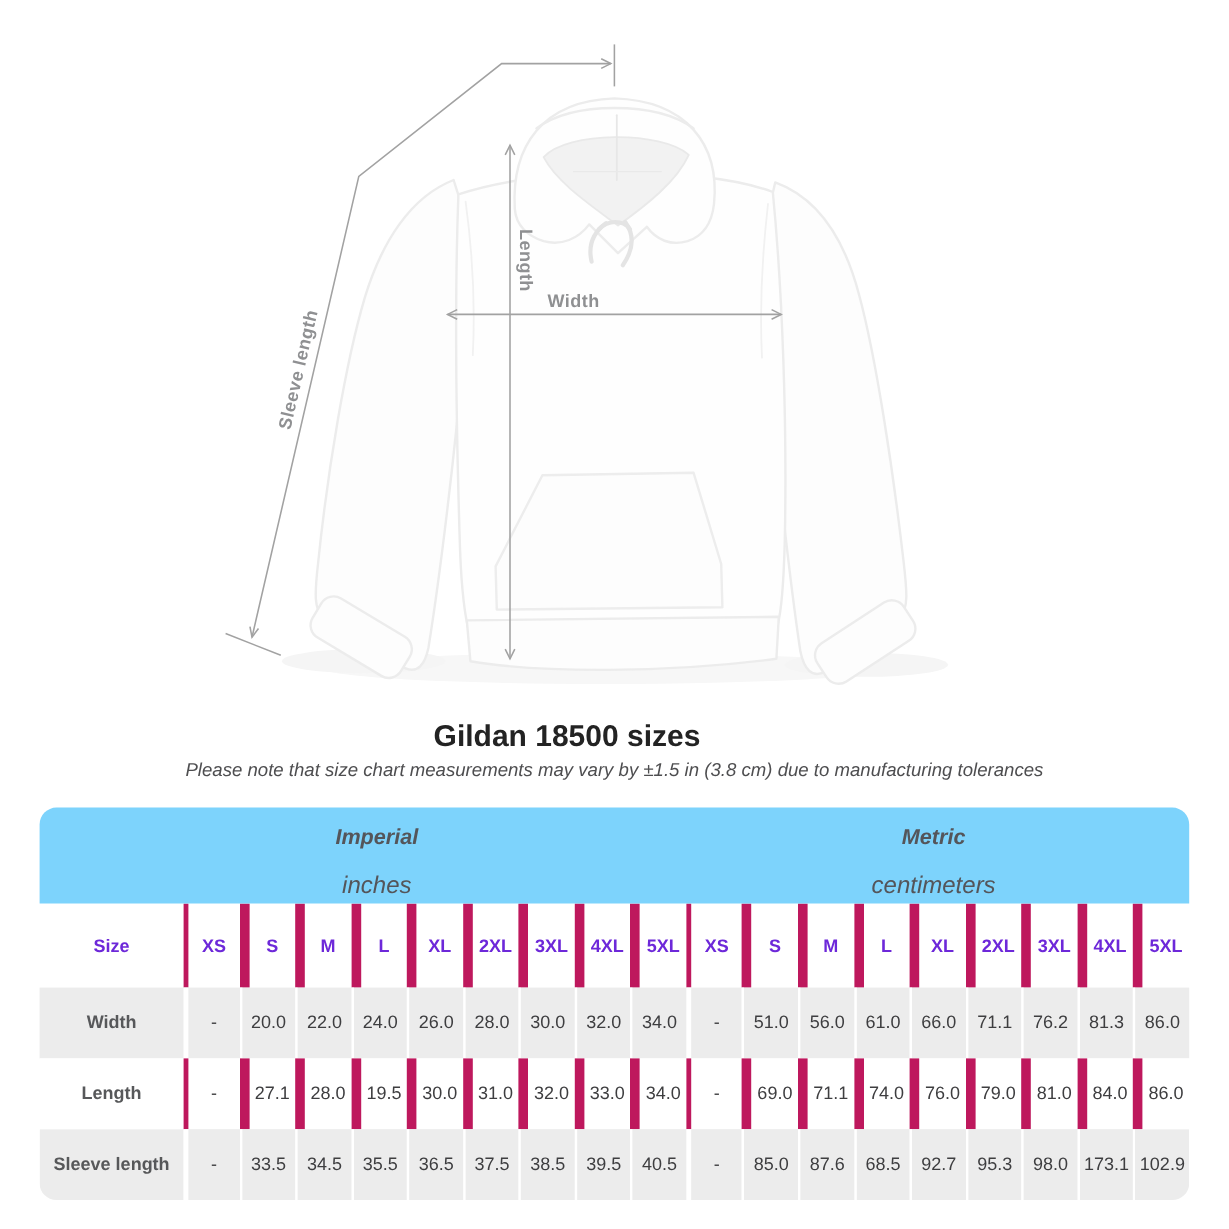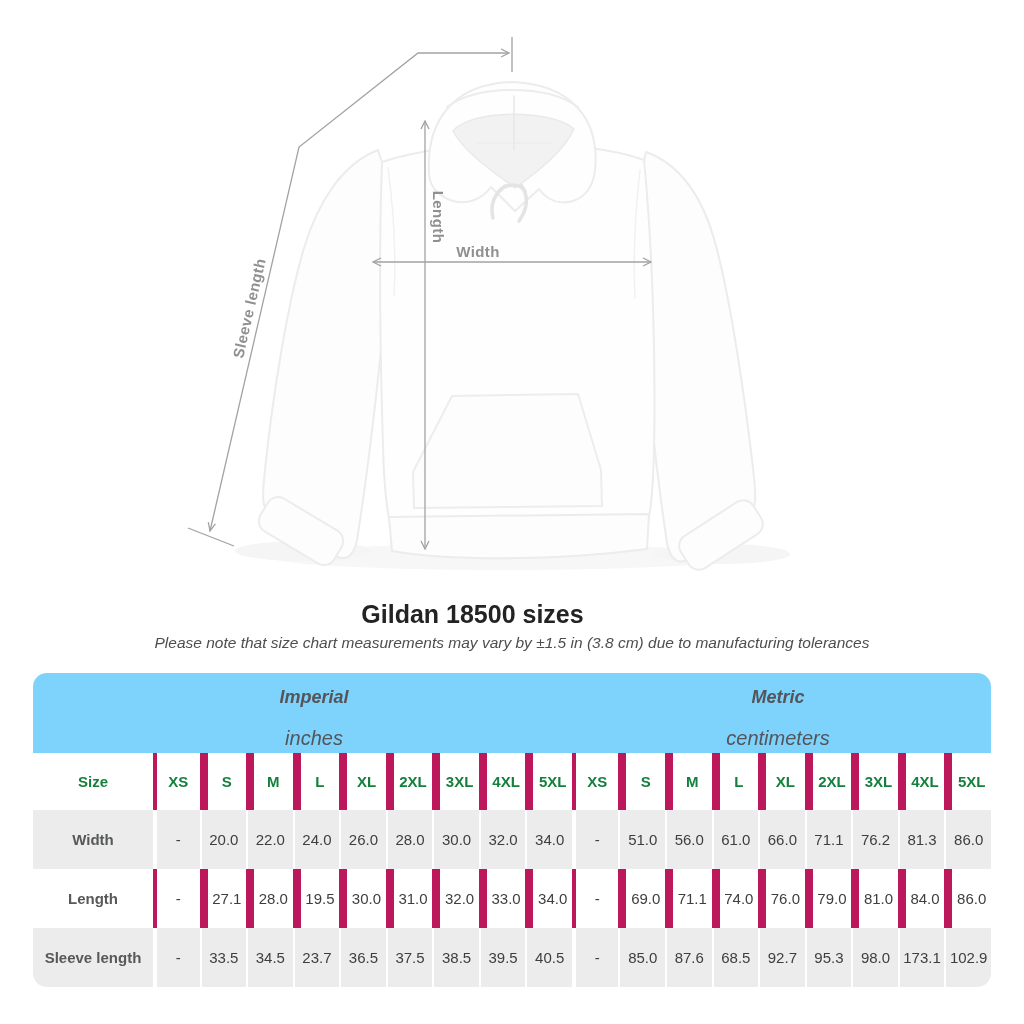--- a/index.html
+++ b/index.html
@@ -17,21 +17,21 @@
   .tablewrap{position:absolute;left:33px;top:673px;width:958px;}
   .band{position:relative;height:80px;background:#7dd3fc;border-radius:14px 14px 0 0;}
   .group{position:absolute;top:14px;text-align:center;transform:translateX(-50%);color:#54555a;}
   .gi{left:281px;} .gm{left:745px;}
   .gname{font-size:18px;font-weight:700;font-style:italic;}
   .gsub{font-size:20px;font-style:italic;margin-top:19px;}
   table.sizetable{width:958px;table-layout:fixed;border-collapse:separate;border-spacing:0;}
   col.c0{width:120px;}
   .sizetable th,.sizetable td{padding:0;text-align:center;vertical-align:middle;
       font-size:15px;border-left:0 solid transparent;}
-  .sizetable th{height:57px;font-weight:700;color:#15803d;}
+  .sizetable th{height:70px;font-weight:700;color:#6d28d9;}
   .sizetable td{height:59px;color:#3e3e40;font-weight:400;}
   .sizetable td.lab{font-weight:700;color:#57585a;}
   .hrow{background:#ffffff;}
   .rg{background:#ececec;}
   .rw{background:#ffffff;}
   .hrow th + th, .rw td + td{border-left:8px solid #be185d;}
   .rg td + td{border-left:2px solid #ffffff;}
   .hrow th.gs, .rw td.gs{border-left-width:4px;}
   .rg td.gs{border-left-width:4px;}
   .last td:first-child{border-bottom-left-radius:14px;}
@@ -190,21 +190,21 @@
         <td>79.0</td>
         <td>81.0</td>
         <td>84.0</td>
         <td>86.0</td>
       </tr>
       <tr class="rg last">
         <td class="lab">Sleeve length</td>
         <td class="gs">-</td>
         <td>33.5</td>
         <td>34.5</td>
-        <td>23.7</td>
+        <td>35.5</td>
         <td>36.5</td>
         <td>37.5</td>
         <td>38.5</td>
         <td>39.5</td>
         <td>40.5</td>
         <td class="gs">-</td>
         <td>85.0</td>
         <td>87.6</td>
         <td>68.5</td>
         <td>92.7</td>

